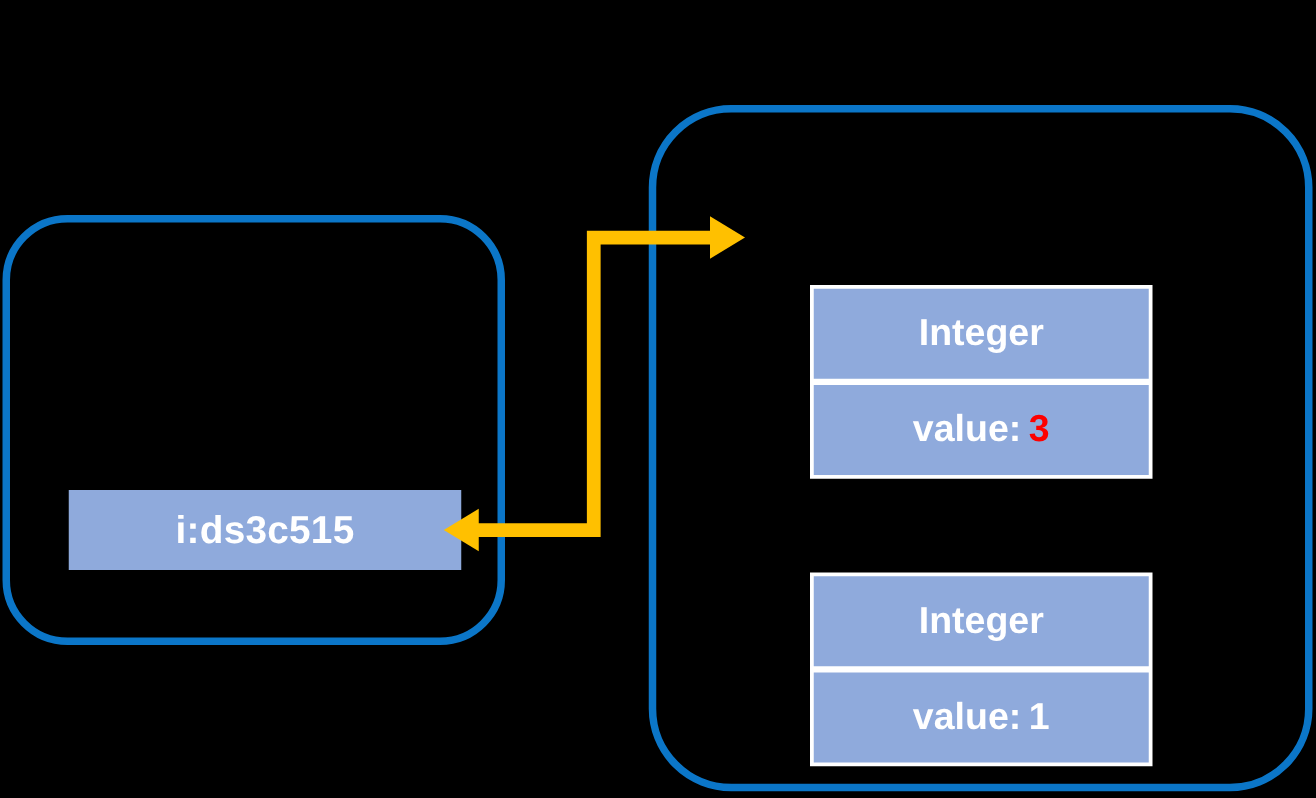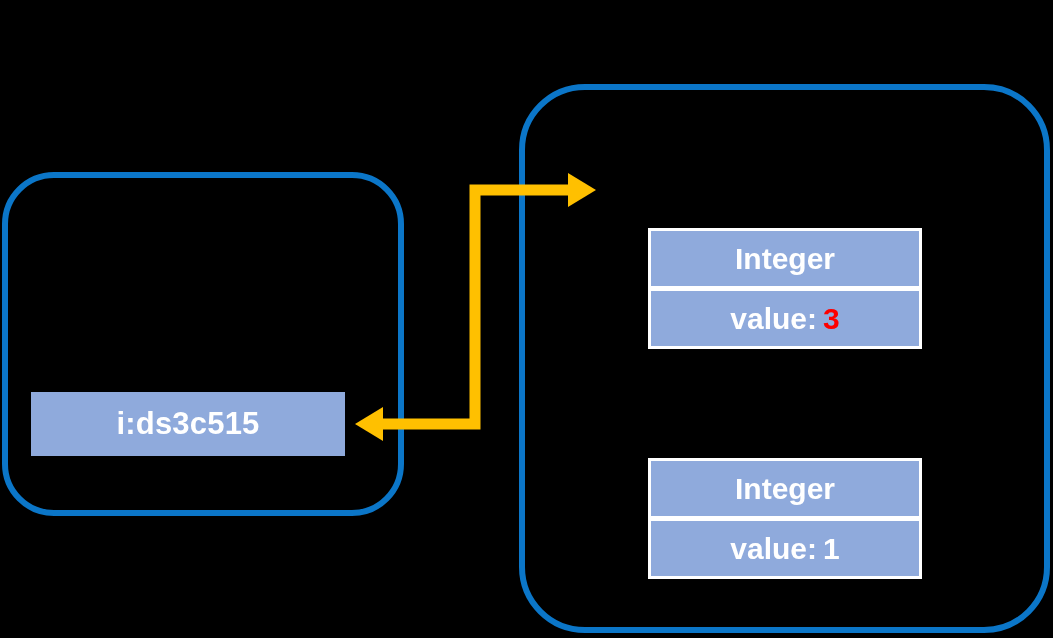--- a/index.html
+++ b/index.html
@@ -42,38 +42,38 @@
     display: flex;
     align-items: center;
     justify-content: center;
     color: #ffffff;
     font-weight: bold;
     font-size: 31px;
     letter-spacing: 0.2px;
     white-space: nowrap;
   }
   #stack-var {
-    left: 31px;
+    left: 55px;
     top: 392px;
     width: 314px;
     height: 64px;
   }
   .obj-card {
     position: absolute;
     box-sizing: border-box;
     width: 274px;
     background: #ffffff;
     padding: 3px;
   }
   #obj-card-0 { left: 648px; top: 228px; }
   #obj-card-1 { left: 648px; top: 458px; }
   .obj-row {
     box-sizing: border-box;
     background: #8faadc;
-    height: 55px;
+    height: 72px;
     display: flex;
     align-items: center;
     justify-content: center;
     color: #ffffff;
     font-weight: bold;
     font-size: 30px;
     white-space: nowrap;
   }
   .obj-row.type-row { margin-bottom: 5px; }
   .val-num { margin-left: 6px; }

